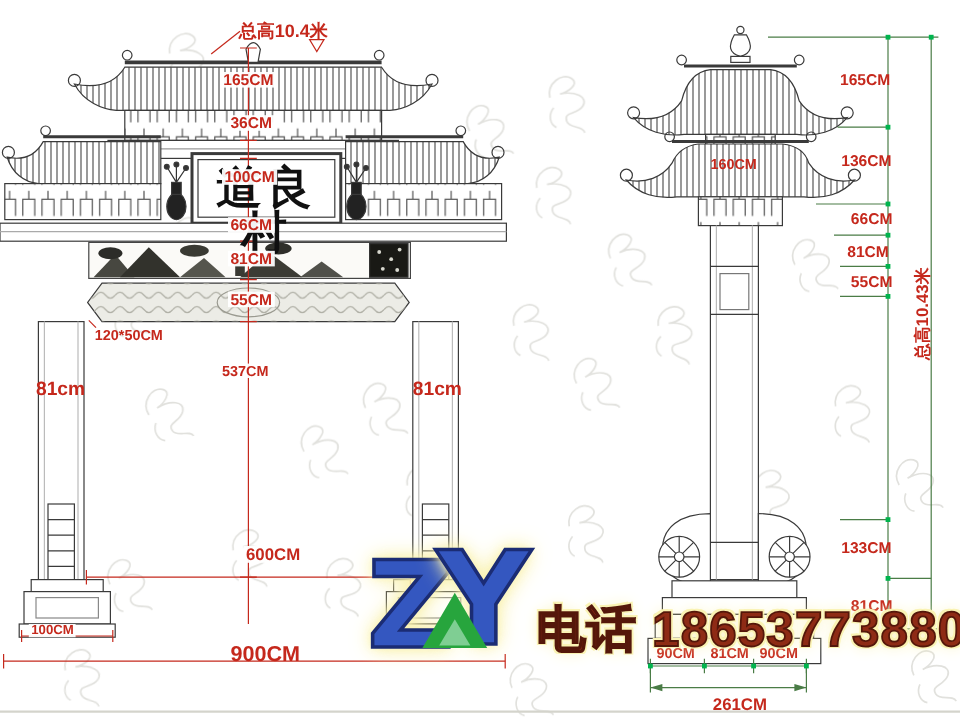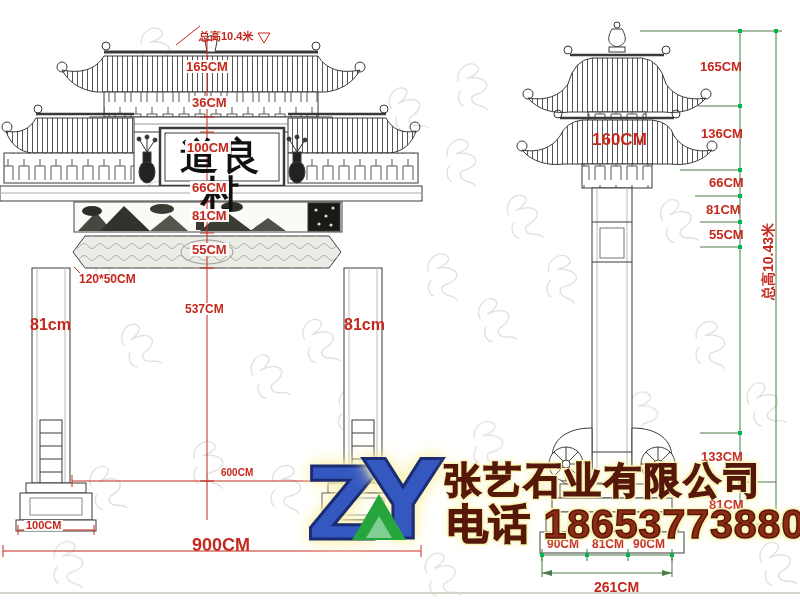--- a/index.html
+++ b/index.html
@@ -260,49 +260,48 @@
         <rect x="585" y="553" width="4" height="4"></rect>
     <rect x="626" y="553" width="4" height="4"></rect>
         <rect x="670" y="553" width="4" height="4"></rect>
   </g>
 
   <line x1="0" y1="593" x2="800" y2="593" stroke="#d4d4cc" stroke-width="2"></line>
 </svg>
 
 <div class="plaque-text">道良村</div>
 
-<span class="dl" style="left:199px;top:31px;font-size:11px;">总高10.4米</span>
+<span class="dl" style="left:199px;top:19px;font-size:15px;">总高10.4米</span>
 <span class="dl bg" style="left:184px;top:60px;font-size:13px;">165CM</span>
 <span class="dl bg" style="left:190px;top:96px;font-size:13px;">36CM</span>
 <span class="dl bg" style="left:185px;top:141px;font-size:13px;">100CM</span>
 <span class="dl bg" style="left:190px;top:181px;font-size:13px;">66CM</span>
 <span class="dl bg" style="left:190px;top:209px;font-size:13px;">81CM</span>
 <span class="dl bg" style="left:190px;top:243px;font-size:13px;">55CM</span>
 <span class="dl bg" style="left:183px;top:303px;font-size:12px;">537CM</span>
 <span class="dl" style="left:79px;top:273px;font-size:12px;text-align:right;">120*50CM</span>
 <span class="dl" style="left:30px;top:317px;font-size:16px;">81cm</span>
 <span class="dl" style="left:344px;top:317px;font-size:16px;">81cm</span>
-<span class="dl bg" style="left:203px;top:468px;font-size:10px;margin-left:16px;">600CM</span>
+<span class="dl bg" style="left:203px;top:455px;font-size:14px;">600CM</span>
 <span class="dl bg" style="left:24px;top:520px;font-size:11px;">100CM</span>
 <span class="dl" style="left:192px;top:536px;font-size:18px;">900CM</span>
 
-<span class="dl" style="left:592px;top:131px;font-size:17px;">160CM</span>
+<span class="dl" style="left:592px;top:131px;font-size:12px;">160CM</span>
 <span class="dl" style="left:700px;top:60px;font-size:13px;">165CM</span>
 <span class="dl" style="left:701px;top:127px;font-size:13px;text-align:center;">136CM</span>
 <span class="dl" style="left:709px;top:176px;font-size:13px;">66CM</span>
 <span class="dl" style="left:706px;top:203px;font-size:13px;">81CM</span>
 <span class="dl" style="left:709px;top:228px;font-size:13px;">55CM</span>
 <span class="dl vert" style="left:761px;top:300px;font-size:14px;">总高10.43米</span>
 <span class="dl" style="left:701px;top:450px;font-size:13px;">133CM</span>
 <span class="dl" style="left:709px;top:498px;font-size:13px;">81CM</span>
 <span class="dl" style="left:547px;top:538px;font-size:12px;">90CM</span>
 <span class="dl" style="left:592px;top:538px;font-size:12px;">81CM</span>
 <span class="dl" style="left:633px;top:538px;font-size:12px;">90CM</span>
 <span class="dl" style="left:594px;top:580px;font-size:14px;">261CM</span>
 
 <span class="logo-z">Z</span>
 <span class="logo-y">Y</span>
 <div class="tri"></div>
 <div class="tri-in"></div>
-<div class="company">张艺石业有限公司</div>
 <div class="phone">电话 18653773880</div>
 
 </div>
 
 </body></html>

